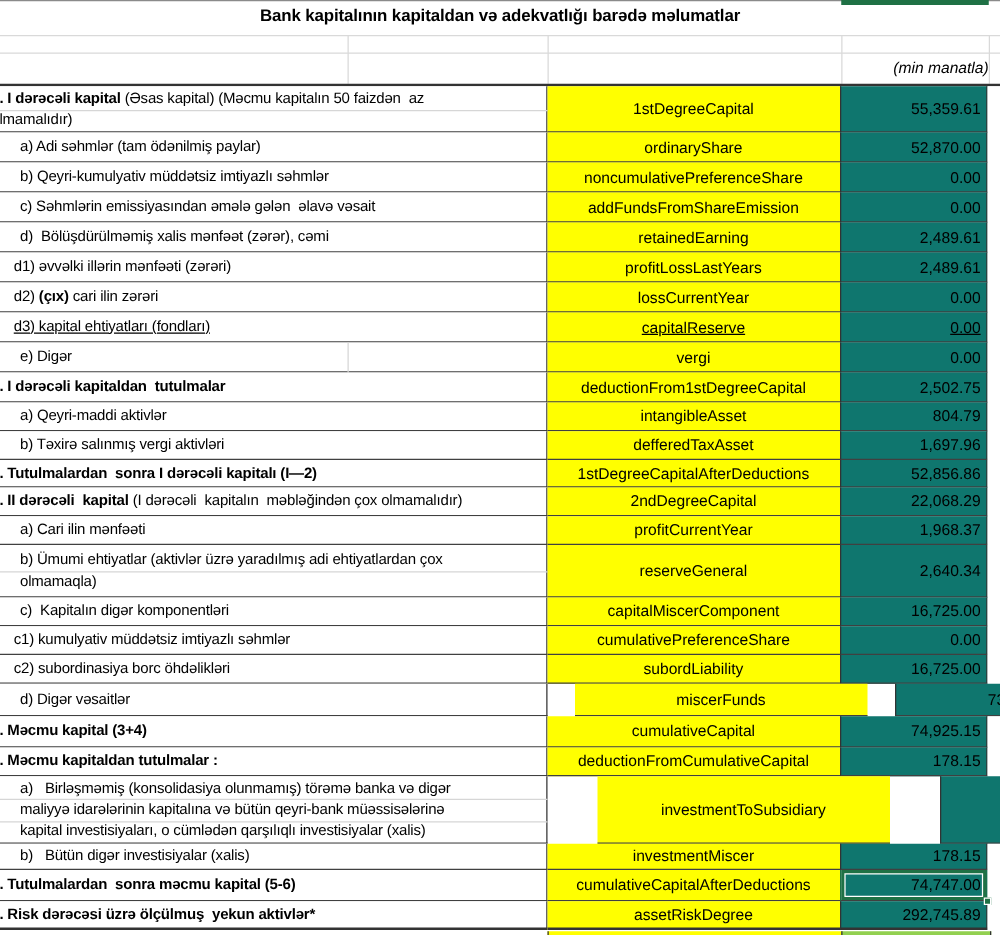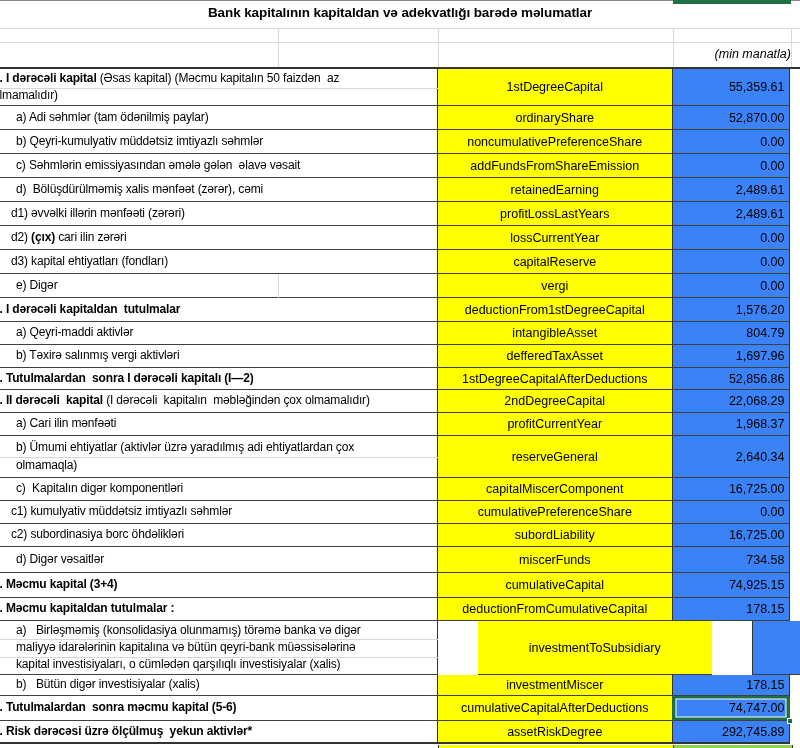--- a/index.html
+++ b/index.html
@@ -17,21 +17,21 @@
 
   
   .table{position:absolute;left:0;top:67px;width:800px;border-top:2px solid #333;}
   .row{position:relative;display:flex;width:800px;box-sizing:border-box;}
   .cell{box-sizing:border-box;display:flex;align-items:center;overflow:hidden;border-bottom:1px solid #404040;}
   .desc{flex:0 0 438px;background:#fff;border-right:1.5px solid #333;font-size:12px;letter-spacing:-0.15px;}
   .desc .txt{white-space:pre-wrap;line-height:17.5px;}
   .desc .txt.tight{line-height:16.8px;}
   .b{font-weight:bold;}
   .code{flex:0 0 233.5px;background:#FFFF00;justify-content:center;text-align:center;font-size:12.5px;}
-  .val{flex:0 0 118px;background:#3b82f6;justify-content:flex-end;text-align:right;font-size:12.5px;padding-right:4px;border-left:1.5px solid #333;border-right:1.5px solid #333;}
+  .val{flex:0 0 118px;background:#0f766e;justify-content:flex-end;text-align:right;font-size:12.5px;padding-right:4px;border-left:1.5px solid #333;border-right:1.5px solid #333;}
   .sliver{flex:1 1 auto;background:#fff;border-bottom:none;}
   .lastrow .cell{border-bottom:2px solid #333;}
   .lastrow .sliver{border-bottom:none;}
 
   .ind0{margin-left:-7px;}
   .ind1{margin-left:16px;}
   .ind2{margin-left:11px;}
 
   
   .innergrid{position:absolute;left:0;width:438px;height:1px;background:#d6d6d6;}
@@ -116,21 +116,21 @@
         <div class="cell sliver"></div>
       </div>
       <div class="row" style="height: 24px;">
         <div class="cell desc">
           <span class="txt ind2"><span>d2) </span><span class="b">(çıx)</span><span> cari ilin zərəri</span></span>
         </div>
         <div class="cell code">lossCurrentYear</div>
         <div class="cell val">0.00</div>
         <div class="cell sliver"></div>
       </div>
-      <div class="row" style="height: 24px;">
+      <div class="row" style="height: 24px; text-decoration: underline;">
         <div class="cell desc">
           <span class="txt ind2"><span>d3) kapital ehtiyatları (fondları)</span></span>
         </div>
         <div class="cell code">capitalReserve</div>
         <div class="cell val">0.00</div>
         <div class="cell sliver"></div>
       </div>
       <div class="row" style="height: 24px;">
         <div class="cell desc">
           <span class="txt ind1"><span>e) Digər</span></span>
@@ -138,21 +138,21 @@
         <div class="vsplit"></div>
         <div class="cell code">vergi</div>
         <div class="cell val">0.00</div>
         <div class="cell sliver"></div>
       </div>
       <div class="row" style="height: 24px;">
         <div class="cell desc">
           <span class="txt ind0"><span class="b">2. I dərəcəli kapitaldan  tutulmalar</span></span>
         </div>
         <div class="cell code">deductionFrom1stDegreeCapital</div>
-        <div class="cell val">1,576.20</div>
+        <div class="cell val">2,502.75</div>
         <div class="cell sliver"></div>
       </div>
       <div class="row" style="height: 23px;">
         <div class="cell desc">
           <span class="txt ind1"><span>a) Qeyri-maddi aktivlər</span></span>
         </div>
         <div class="cell code">intangibleAsset</div>
         <div class="cell val">804.79</div>
         <div class="cell sliver"></div>
       </div>
@@ -215,21 +215,21 @@
         <div class="cell sliver"></div>
       </div>
       <div class="row" style="height: 23px;">
         <div class="cell desc">
           <span class="txt ind2"><span>c2) subordinasiya borc öhdəlikləri</span></span>
         </div>
         <div class="cell code">subordLiability</div>
         <div class="cell val">16,725.00</div>
         <div class="cell sliver"></div>
       </div>
-      <div class="row" style="height: 26px;">
+      <div class="row" style="height: 26px; gap: 22px;">
         <div class="cell desc">
           <span class="txt ind1"><span>d) Digər vəsaitlər</span></span>
         </div>
         <div class="cell code">miscerFunds</div>
         <div class="cell val">734.58</div>
         <div class="cell sliver"></div>
       </div>
       <div class="row" style="height: 25px;">
         <div class="cell desc">
           <span class="txt ind0"><span class="b">5. Məcmu kapital (3+4)</span></span>

